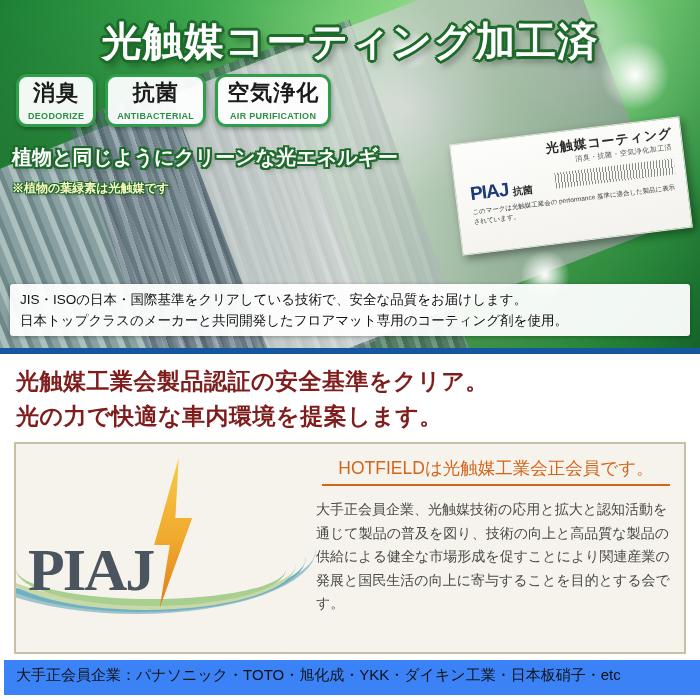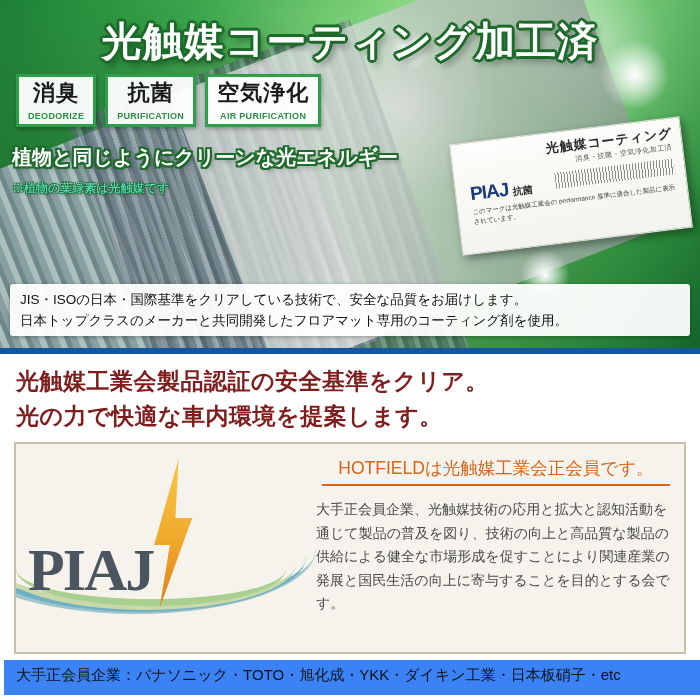--- a/index.html
+++ b/index.html
@@ -84,21 +84,21 @@
       4px 5px 7px rgba(0,0,0,0.45);
   }
 
   .badges {
     position: absolute; left: 16px; top: 74px;
     display: flex; gap: 9px;
   }
   .badge {
     background: rgba(255,255,255,0.94);
     border: 3px solid #2e9e4a;
-    border-radius: 0;
+    border-radius: 11px;
     padding: 4px 9px 3px 9px;
     text-align: center;
     box-shadow: 1px 2px 4px rgba(0,0,0,0.3);
   }
   .badge .jp {
     font-size: 22px; font-weight: bold; color: #1a1a1a; line-height: 1.05;
     letter-spacing: 1px;
   }
   .badge .en {
     font-size: 9px; font-weight: bold; color: #2b8f45; letter-spacing: 0.3px;
@@ -111,21 +111,21 @@
   }
   .lead p {
     font-size: 20px; font-weight: bold; color: #ffffff;
     line-height: 1.42;
     text-shadow:
       2px 2px 0 #1d6b2a, -2px 2px 0 #1d6b2a, 2px -2px 0 #1d6b2a, -2px -2px 0 #1d6b2a,
       0 2px 0 #1d6b2a, 2px 0 0 #1d6b2a, 0 -2px 0 #1d6b2a, -2px 0 0 #1d6b2a,
       3px 3px 5px rgba(0,0,0,0.35);
   }
   .lead .note {
-    font-size: 12px; font-weight: normal; color: #5eead4;
+    font-size: 12px; font-weight: bold; color: #fef9c3;
     margin-top: 9px;
     text-shadow: 1px 1px 0 #1d6b2a, -1px 1px 0 #1d6b2a, 1px -1px 0 #1d6b2a, -1px -1px 0 #1d6b2a, 2px 2px 3px rgba(0,0,0,0.4);
   }
 
   
   .tag {
     position: absolute; left: 455px; top: 130px;
     width: 232px; height: 112px;
     background: linear-gradient(175deg, #fdfdfb 0%, #f3f2ee 100%);
     transform: rotate(-7deg);
@@ -279,21 +279,21 @@
 
     <div class="top-title">光触媒コーティング加工済</div>
 
     <div class="badges">
       <div class="badge">
         <div class="jp">消臭</div>
         <div class="en">DEODORIZE</div>
       </div>
       <div class="badge">
         <div class="jp">抗菌</div>
-        <div class="en">PURIFICATION</div>
+        <div class="en">ANTIBACTERIAL</div>
       </div>
       <div class="badge">
         <div class="jp">空気浄化</div>
         <div class="en">AIR PURIFICATION</div>
       </div>
     </div>
 
     <div class="lead">
       <p>植物と同じようにクリーンな光エネルギー</p>
       <div class="note">※植物の葉緑素は光触媒です</div>

